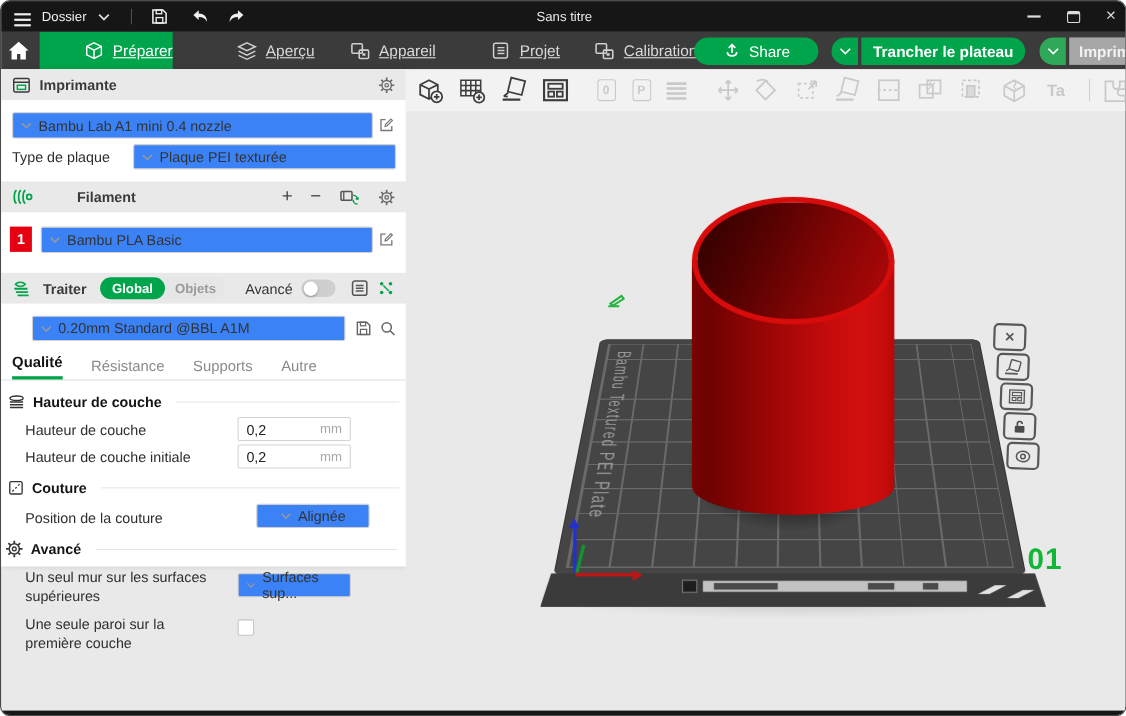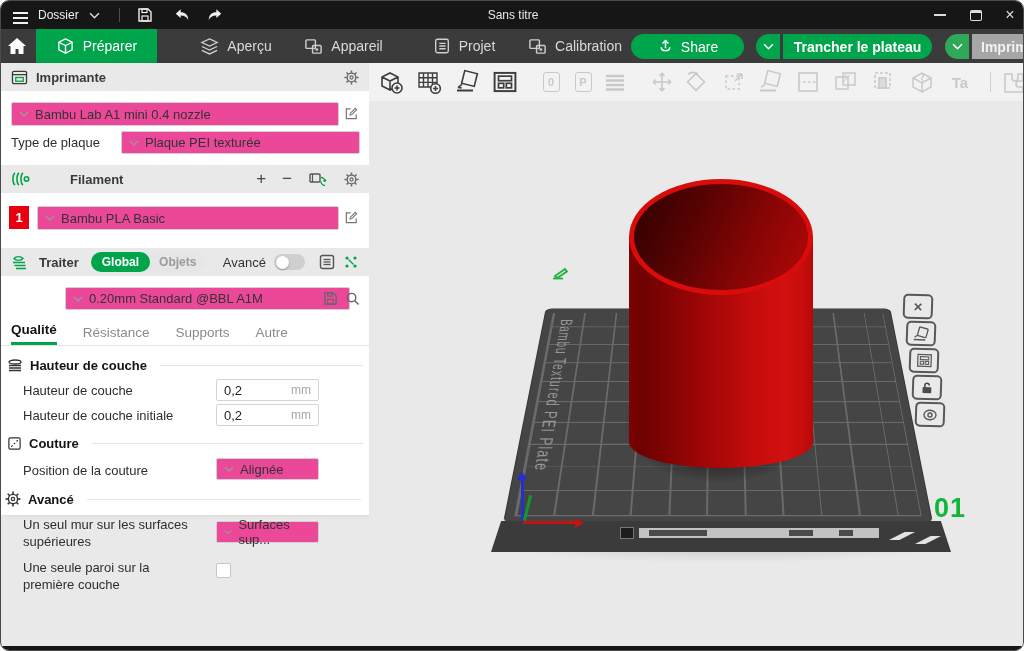--- a/index.html
+++ b/index.html
@@ -15,35 +15,35 @@
   .menu-label { color:#f0f0f0; font-size:12px; }
   .tb-divider { width:1px; height:14px; background:#4d4d4d; }
   .win-title { color:#e8e8e8; font-size:12px; }
   .winbtn { width:30px; height:28px; display:flex; align-items:center; justify-content:center; color:#dcdcdc; }
   .win-min-bar { width:12px; height:2px; background:#dcdcdc; }
   .win-max-box { width:12px; height:11px; border:1.5px solid #dcdcdc; border-top-width:3px; border-radius:2px; }
   .win-close { font-size:16px; line-height:1; }
 
   
   .tabbar { left:0; top:28px; width:1024px; height:34px; background:#3b3b3b; }
-  .navtab { top:28px; height:34px; display:flex; align-items:center; justify-content:center; gap:8px;
-            color:#d9d9d9; font-size:14px; }
+  .navtab { top:28px; height:34px; display:flex; align-items:center; justify-content:flex-end; gap:8px;
+            color:#d9d9d9; font-size:14px;text-decoration:underline; }
   .navtab.active { background:#00a44a; color:#fff; }
   .pill { height:25px; top:33px; border-radius:13px; background:#00a44a; color:#fff; font-size:14px;
           display:flex; align-items:center; justify-content:center; gap:7px; }
   .pill.split-main { border-radius:0 13px 13px 0; font-weight:bold; }
   .pill.split-chevron { border-radius:13px 0 0 13px; }
   .pill.disabled { background:#a6a6a6; color:#f2f2f2; border-radius:0; font-weight:bold; }
 
   
   .panel { left:0; top:62px; width:368px; height:452px; background:#fff; box-shadow:2px 0 5px rgba(0,0,0,.10); }
   .phead { left:0; width:368px; height:28px; background:#e9e9e9; display:flex; align-items:center;
            padding:0 10px; gap:8px; font-size:13px; font-weight:bold; color:#3a3a3a; }
   .combo { display:flex; align-items:center; gap:6px; padding:0 7px; border:1px solid #d0d0d0;
-           background:#ec4899; border-radius:2px; font-size:13px; color:#333; }
+           background:#3b82f6; border-radius:2px; font-size:13px; color:#333; }
   .label13 { font-size:13px; color:#2e2e2e; }
   .slot { width:20px; height:23px; background:#e60012; color:#fff; font-size:13px; font-weight:bold;
           display:flex; align-items:center; justify-content:center; }
   .scope-pill { height:20px; background:#e6e6e6; border-radius:10px; display:flex; align-items:center; }
   .chip-on { height:20px; padding:0 11px; background:#00a44a; border-radius:10px; color:#fff;
              font-size:12px; display:flex; align-items:center; }
   .chip-off { padding:0 9px; color:#9b9b9b; font-size:12px; }
   .toggle { width:31px; height:16px; border-radius:9px; background:#cfcfcf; position:relative; }
   .toggle::after { content:""; position:absolute; left:2px; top:1.5px; width:13px; height:13px;
                    border-radius:50%; background:#fff; box-shadow:0 1px 2px rgba(0,0,0,.3); }
@@ -408,21 +408,21 @@
         <span style="font-weight:normal;font-size:13px;color:#333;">Avancé</span>
         <span class="toggle"></span>
         <svg width="16" height="16" style="color:#555;margin-left:6px;">
             <use href="#i-listlines"></use>
           </svg>
         <svg width="16" height="16">
             <use href="#i-dots"></use>
           </svg>
       </span>
     </div>
-    <div class="a combo" style="left:28px;top:224px;width:285px;height:23px;margin-left:36px;">
+    <div class="a combo" style="left:28px;top:224px;width:285px;height:23px;">
       <svg width="10" height="6" style="color:#999">
           <use href="#i-chev"></use>
         </svg>
       <span>0.20mm Standard @BBL A1M</span>
     </div>
     <svg class="a" width="15" height="15" style="left:322px;top:228px;color:#666">
         <use href="#i-floppy"></use>
       </svg>
     <svg class="a" width="15" height="15" style="left:344px;top:228px;color:#666">
         <use href="#i-search"></use>
@@ -452,21 +452,21 @@
       <span class="unit">mm</span>
     </div>
 
     <div class="a sech" style="left:6px;top:373px;">
       <svg width="15" height="15" style="color:#333">
           <use href="#i-seam"></use>
         </svg>
       <span>Couture</span>
     </div>
     <div class="a label13" style="left:22px;top:400px;">Position de la couture</div>
-    <div class="a combo" style="left:215px;top:395px;width:103px;height:22px;">
+    <div class="a combo" style="left:232px;top:395px;width:103px;height:22px;justify-content:center;">
       <svg width="10" height="6" style="color:#999">
           <use href="#i-chev"></use>
         </svg>
       <span>Alignée</span>
     </div>
 
     <div class="a sech" style="left:4px;top:428px;">
       <svg width="16" height="16" style="color:#333">
           <use href="#i-gear"></use>
         </svg>

